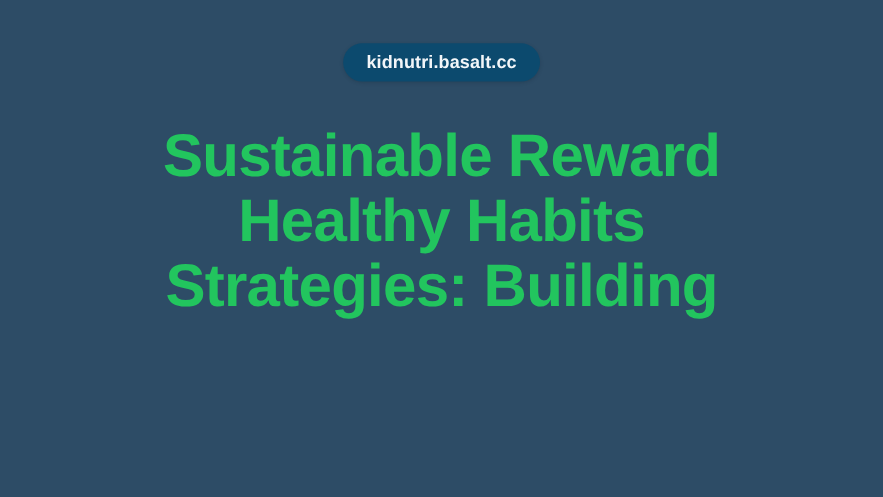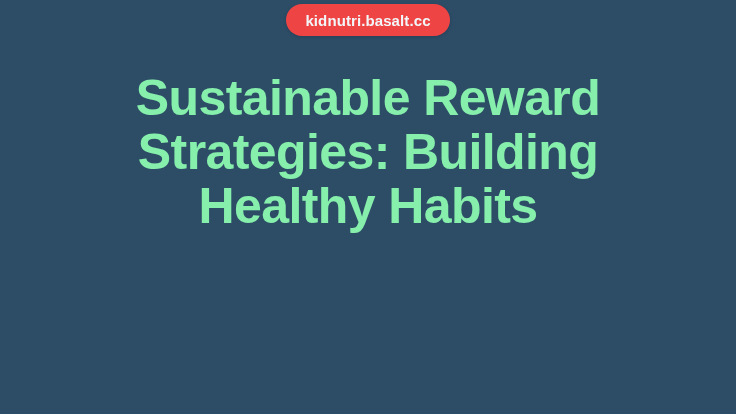--- a/index.html
+++ b/index.html
@@ -17,45 +17,45 @@
     position: relative;
     width: 736px;
     height: 414px;
     background: #2d4c66;
     display: flex;
     flex-direction: column;
     align-items: center;
     box-sizing: border-box;
   }
   .url-badge {
-    margin-top: 4px;
+    margin-top: 36px;
     height: 32px;
     padding: 0 19px;
     border-radius: 16px;
-    background: #ef4444;
+    background: #0c4a6e;
     display: flex;
     align-items: center;
     justify-content: center;
     box-shadow: 0 1px 3px rgba(20, 38, 53, 0.28);
   }
   .url-badge-text {
     color: #f2f6f9;
     font-size: 15px;
     font-weight: bold;
     letter-spacing: 0.1px;
     line-height: 1;
     white-space: nowrap;
   }
   .headline {
     margin: 0;
     padding: 0;
     width: 640px;
     margin-top: 35px;
     text-align: center;
-    color: #86efac;
+    color: #22c55e;
     font-size: 50px;
     font-weight: bold;
     line-height: 54px;
     letter-spacing: -0.6px;
   }
   .headline-line {
     display: block;
     white-space: nowrap;
   }
 </style>
@@ -63,17 +63,17 @@
 <body>
 
 <div class="slide">
 
   <div class="url-badge">
     <span class="url-badge-text">kidnutri.basalt.cc</span>
   </div>
 
   <h1 class="headline">
     <span class="headline-line">Sustainable Reward</span>
+    <span class="headline-line">Healthy Habits</span>
     <span class="headline-line">Strategies: Building</span>
-    <span class="headline-line">Healthy Habits</span>
   </h1>
 
 </div>
 
 </body></html>

